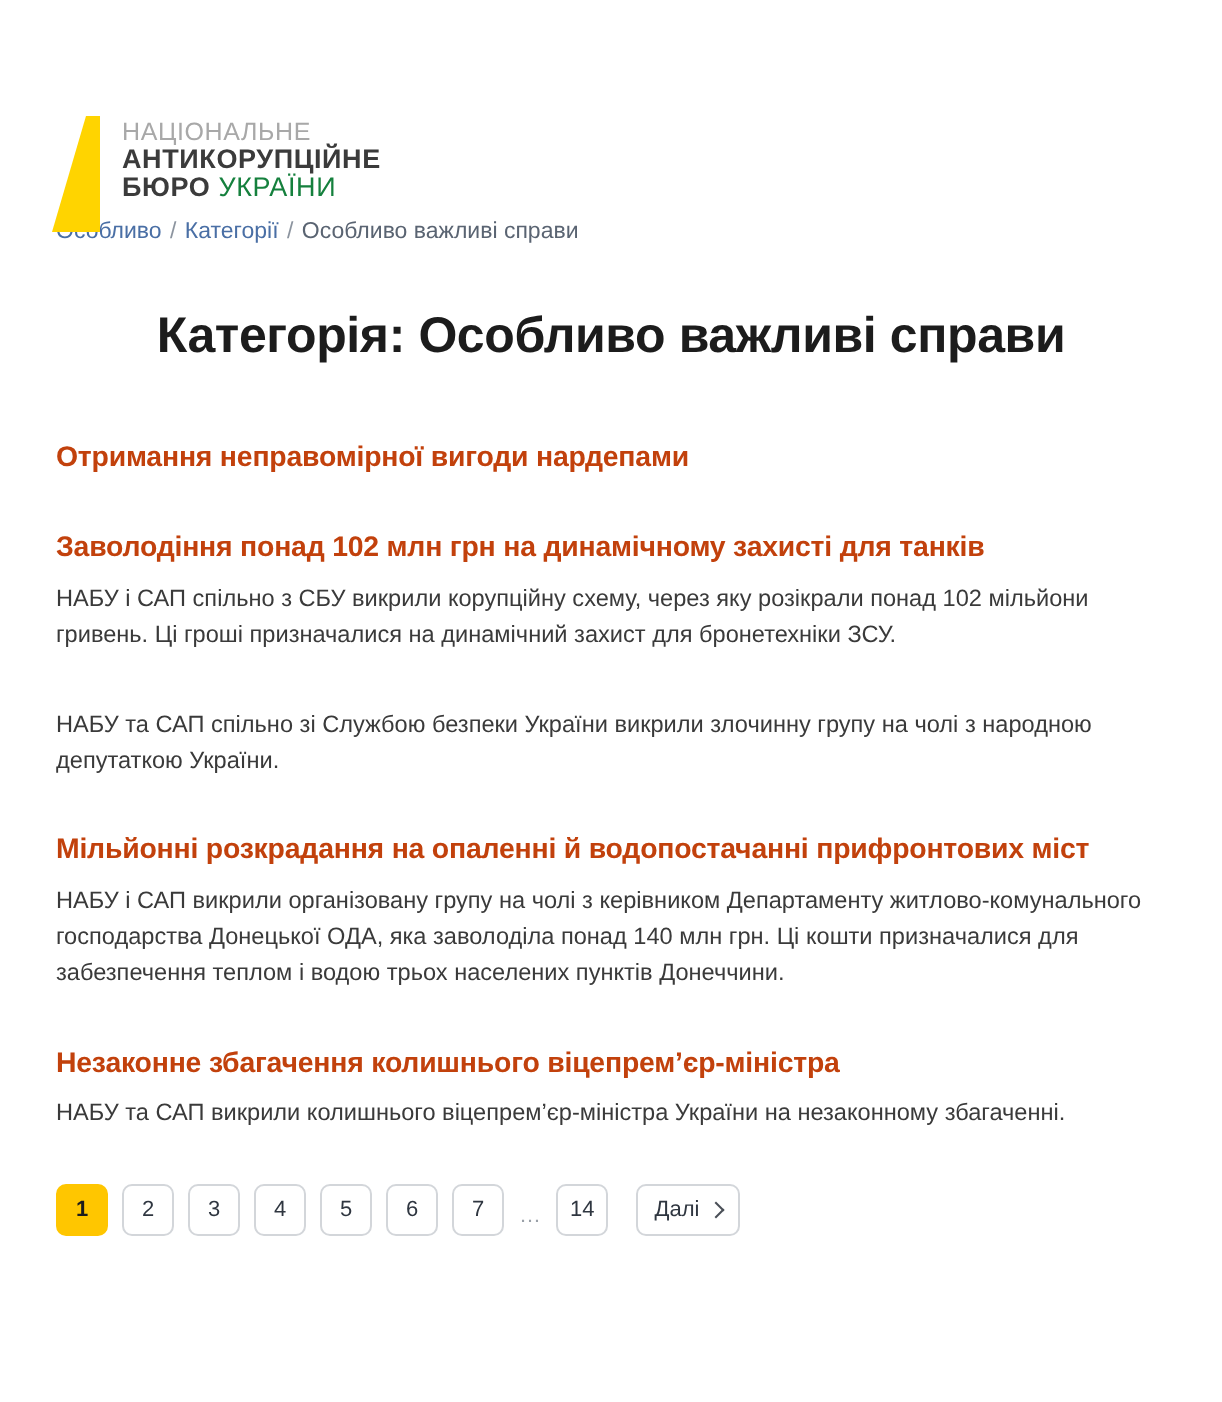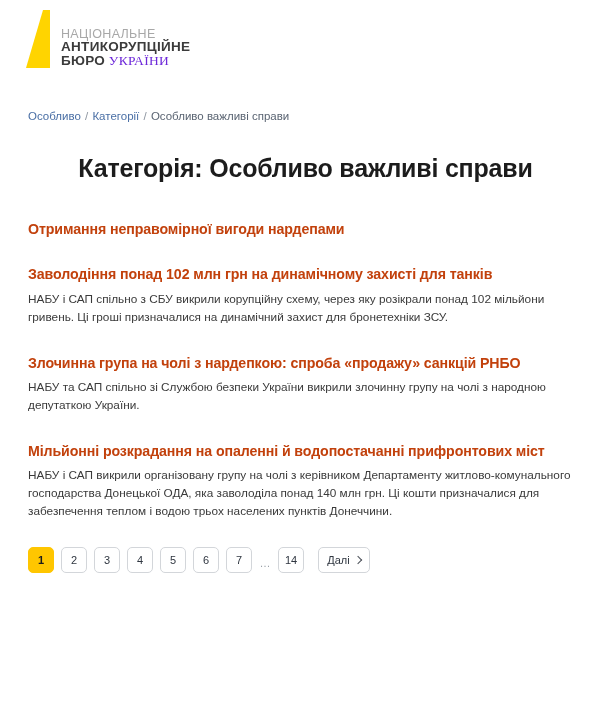--- a/index.html
+++ b/index.html
@@ -18,23 +18,24 @@
   }
 
   
   .site-header {
     padding: 10px 0 0 26px;
     height: 72px;
     box-sizing: border-box;
   }
   .logo {
     display: flex;
-    align-items: flex-end;
+    align-items: flex-start;
     gap: 9px;
     text-decoration: none;
+    margin-top: 48px;
   }
   .logo-mark {
     width: 26px;
     height: 58px;
     flex: 0 0 26px;
     position: relative;
   }
   .logo-mark svg { display: block; }
   .logo-text {
     display: flex;
@@ -60,23 +61,22 @@
     font-size: 13.5px;
   }
   .logo-line-3 {
     font-size: 13.5px;
   }
   .logo-line-3 .strong {
     color: #3b3b3b;
     font-weight: 700;
   }
   .logo-line-3 .light {
-    color: #6d28d9;
+    color: #15803d;
     font-weight: 400;
-    font-family: Liberation Serif, serif;
   }
 
   
   .breadcrumb {
     padding: 36px 28px 0 28px;
     font-size: 11.5px;
     color: #5a6472;
     line-height: 1.4;
   }
   .breadcrumb a {
@@ -244,33 +244,36 @@
   </article>
 
   <article class="article">
     <h2 class="article-title">
       <a href="#">Заволодіння понад 102 млн грн на динамічному захисті для танків</a>
     </h2>
     <p class="article-excerpt">НАБУ і САП спільно з СБУ викрили корупційну схему, через яку розікрали понад 102 мільйони гривень. Ці гроші призначалися на динамічний захист для бронетехніки ЗСУ.</p>
   </article>
 
   <article class="article">
-    <h2 class="article-title">
-      <a href="#">Злочинна група на чолі з нардепкою: спроба «продажу» санкцій РНБО</a>
-    </h2>
     <p class="article-excerpt">НАБУ та САП спільно зі Службою безпеки України викрили злочинну групу на чолі з народною депутаткою України.</p>
   </article>
 
   <article class="article">
     <h2 class="article-title">
       <a href="#">Мільйонні розкрадання на опаленні й водопостачанні прифронтових міст</a>
     </h2>
     <p class="article-excerpt">НАБУ і САП викрили організовану групу на чолі з керівником Департаменту житлово-комунального господарства Донецької ОДА, яка заволоділа понад 140 млн грн. Ці кошти призначалися для забезпечення теплом і водою трьох населених пунктів Донеччини.</p>
   </article>
 
+  <article class="article">
+    <h2 class="article-title">
+      <a href="#">Незаконне збагачення колишнього віцепрем’єр-міністра</a>
+    </h2>
+    <p class="article-excerpt">НАБУ та САП викрили колишнього віцепрем’єр-міністра України на незаконному збагаченні.</p>
+  </article>
 
 </main>
 
 <nav class="pagination">
   <span class="page-btn active">1</span>
   <span class="page-btn">2</span>
   <span class="page-btn">3</span>
   <span class="page-btn">4</span>
   <span class="page-btn">5</span>
   <span class="page-btn">6</span>

